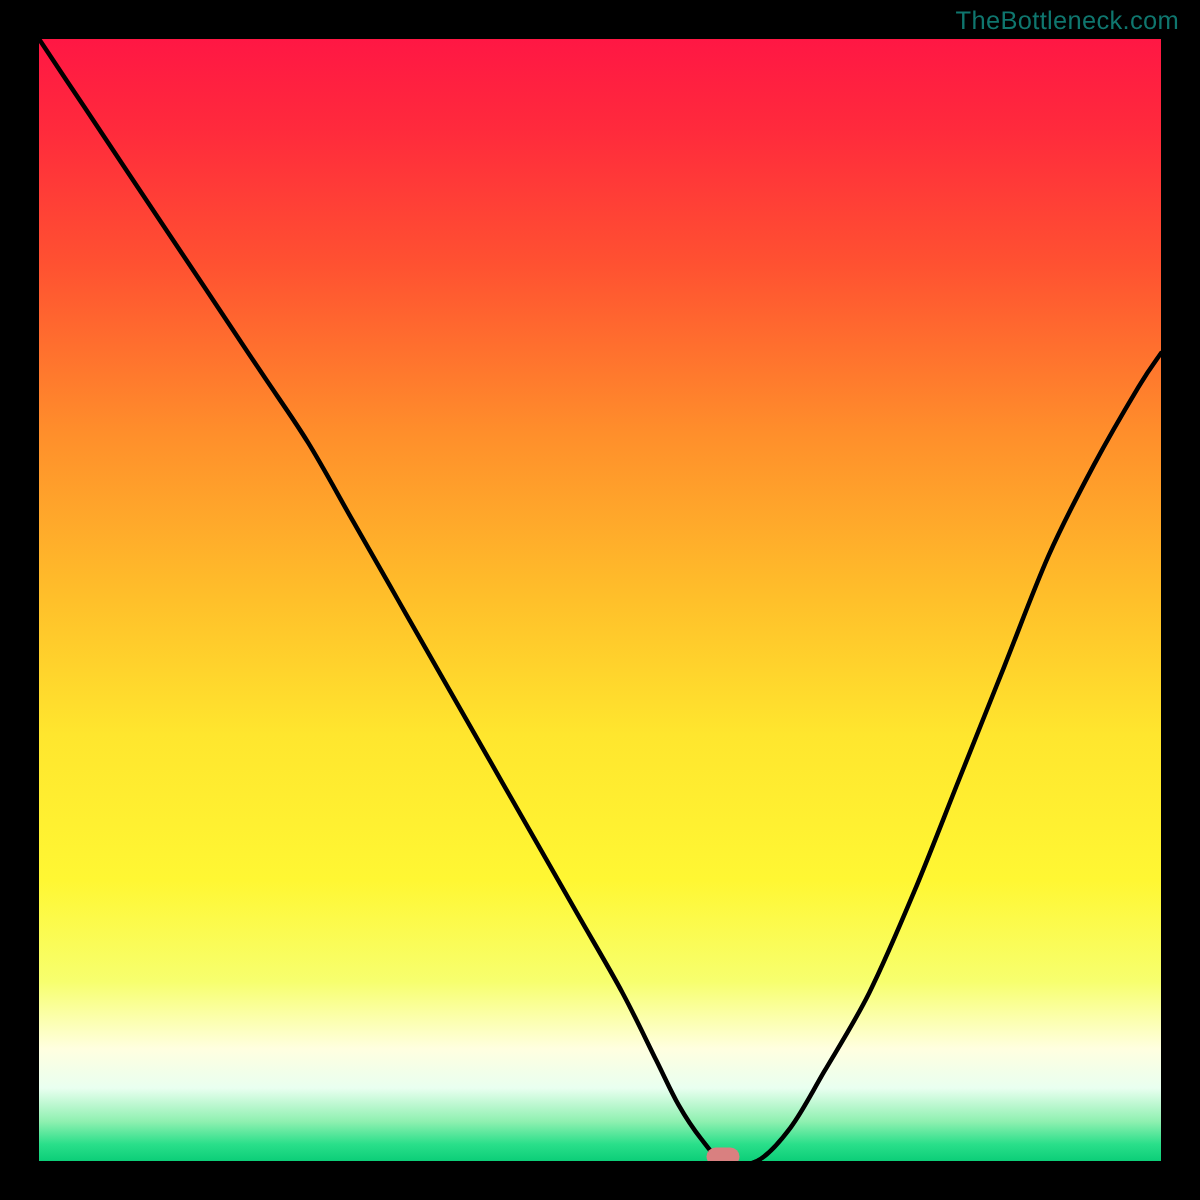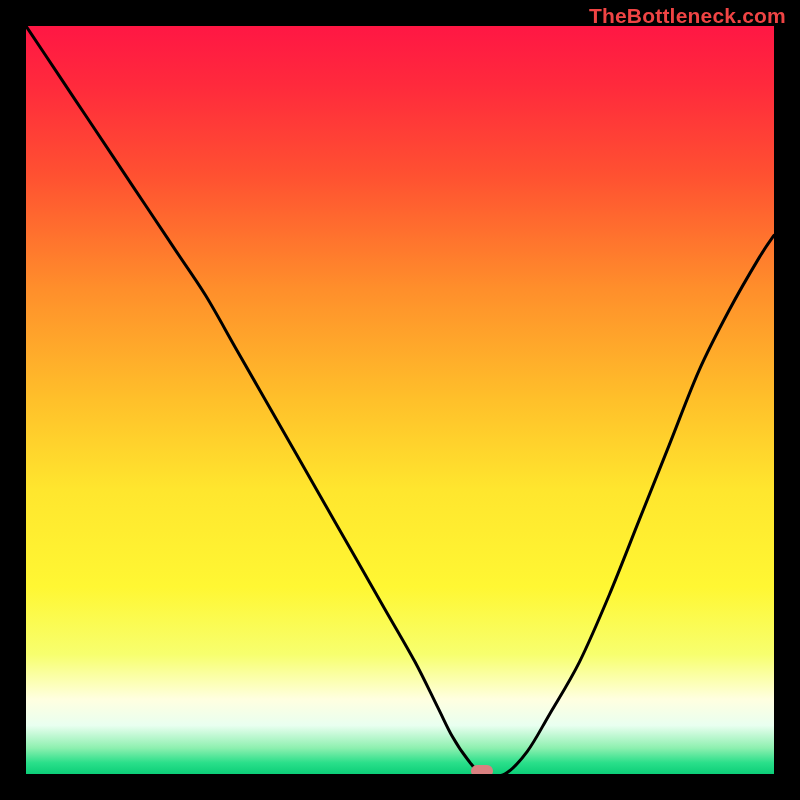--- a/index.html
+++ b/index.html
@@ -16,23 +16,23 @@
     left: 0;
     top: 0;
     width: 800px;
     height: 800px;
     background: #000000;
   }
   .watermark {
     position: absolute;
     top: 4px;
     right: 14px;
-    color: #ef4444;
-    font-size: 21px;
-    font-weight: 700;
+    color: #0f766e;
+    font-size: 17px;
+    font-weight: 400;
     letter-spacing: 0.2px;
     z-index: 10;
   }
   .plot {
     position: absolute;
     left: 26px;
     top: 26px;
     width: 748px;
     height: 748px;
     overflow: hidden;

